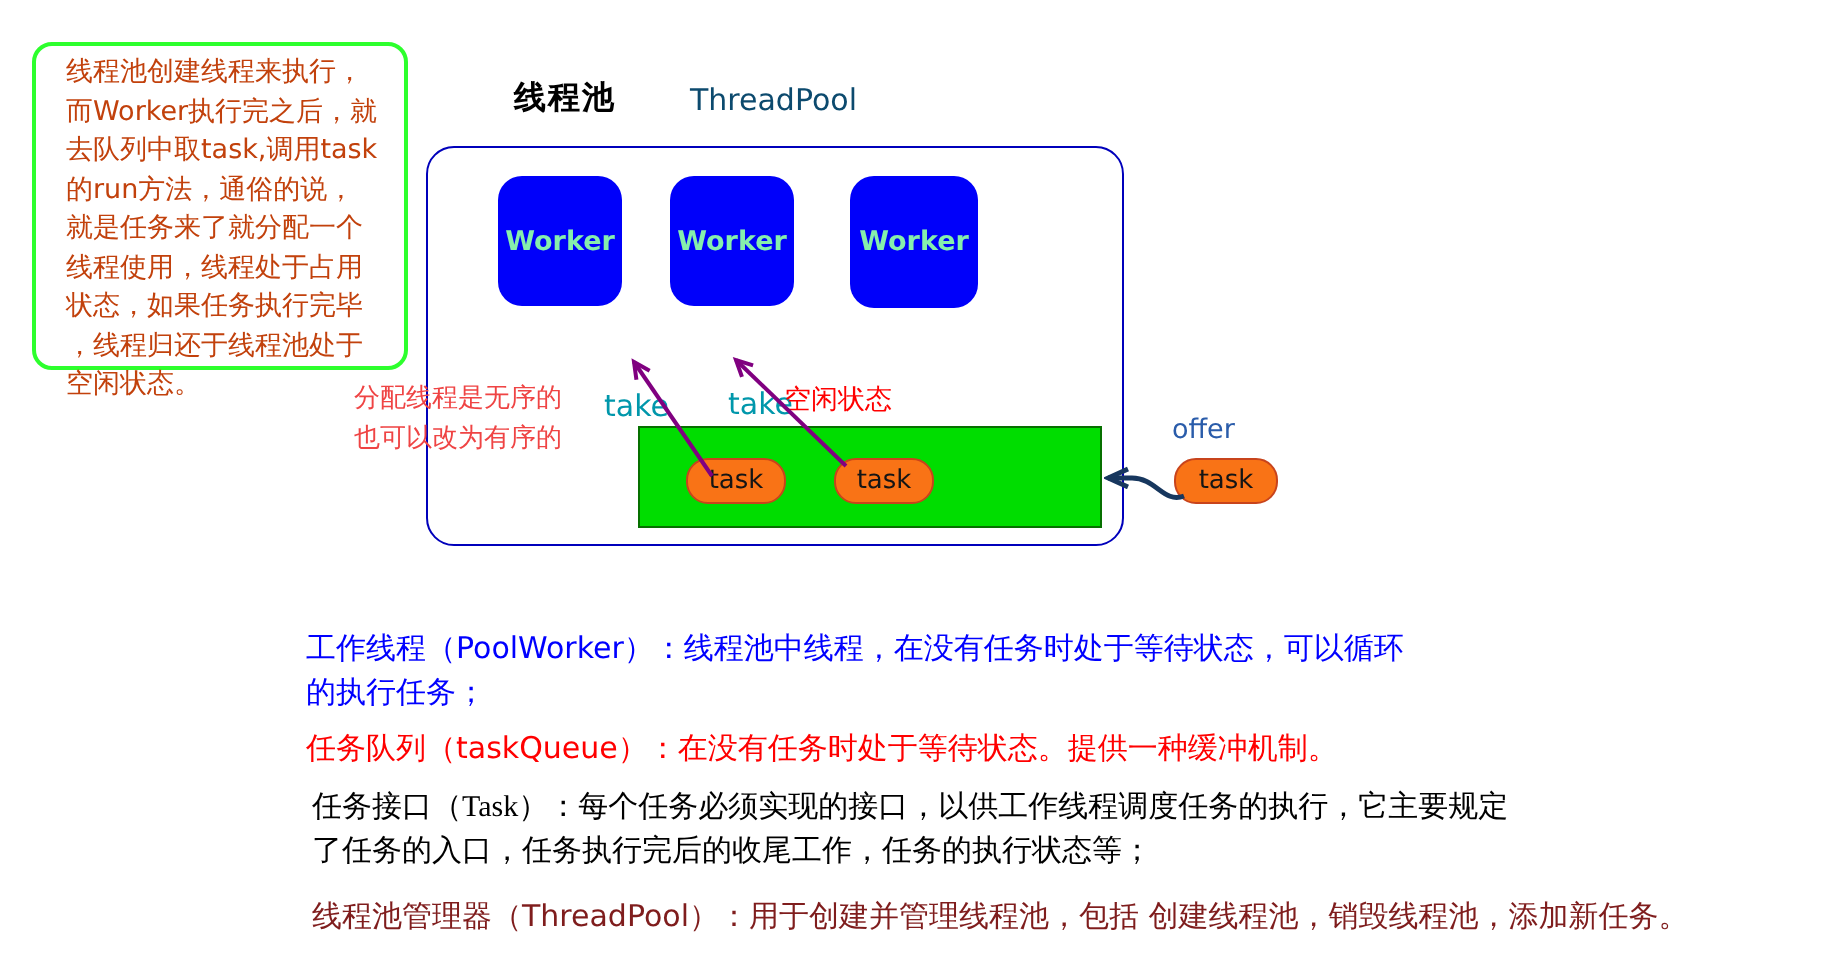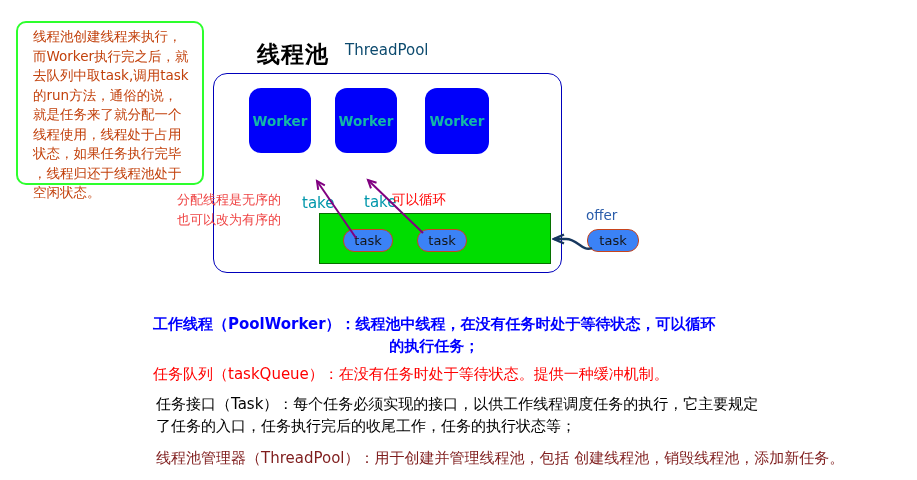--- a/index.html
+++ b/index.html
@@ -7,53 +7,53 @@
     width:917px;height:480px;position:relative;background:#ffffff;overflow:hidden;
     font-family:"DejaVu Sans","Liberation Sans",sans-serif;
   }
   .abs{position:absolute;}
 
   
   .callout-box{left:16px;top:21px;width:184px;height:160px;border:2px solid #2dff2d;border-radius:10px;background:transparent;}
   .callout-text{left:33px;top:27px;width:186px;color:#c2410c;font-size:13.5px;line-height:19.5px;white-space:pre-line;}
 
   
-  .pool-title{left:257px;top:39px;font-size:23px;font-weight:bold;color:#000;letter-spacing:1px;}
+  .pool-title{left:257px;top:39px;font-size:16px;font-weight:bold;color:#000;letter-spacing:1px;}
   .pool-subtitle{left:345px;top:41px;font-size:15px;color:#0c4a6e;}
 
   
   .pool-container{left:213px;top:73px;width:347px;height:198px;border:1.5px solid #0000bb;border-radius:14px;}
 
   
-  .worker{top:88px;width:62px;height:65px;background:#0000fa;border-radius:12px;color:#14b8a6;
+  .worker{top:88px;width:62px;height:65px;background:#0000fa;border-radius:12px;color:#86efac;
           font-weight:bold;font-size:13.5px;display:flex;align-items:center;justify-content:center;}
   .worker-1{left:249px}.worker-2{left:335px}.worker-3{left:425px;width:64px;height:66px;}
 
   
   .queue{left:319px;top:213px;width:230px;height:49px;background:#00dd00;border:1px solid #067000;}
-  .task{top:229px;width:48px;height:21px;background:#3b82f6;border:1.5px solid #c8441c;border-radius:11px;
+  .task{top:229px;width:48px;height:21px;background:#f97316;border:1.5px solid #c8441c;border-radius:11px;
         color:#151515;font-size:13px;display:flex;align-items:center;justify-content:center;}
   .task-1{left:343px}.task-2{left:417px}.task-3{left:587px;width:50px;}
 
   
   .side-note{left:177px;top:190px;color:#ef4444;font-size:13px;line-height:20px;white-space:pre-line;}
   .take-label{color:#0097ab;font-size:15px;}
   .take-1{left:302px;top:194px;}
   .take-2{left:364px;top:193px;}
   .queue-label{left:392px;top:191px;color:#ff0000;font-size:13.5px;}
   .offer-label{left:586px;top:207px;color:#2a5caa;font-size:13.5px;}
 
   
   .arrows{left:0;top:0;width:917px;height:480px;pointer-events:none;}
 
   
   .note{left:153px;white-space:pre-line;font-size:15px;line-height:21.5px;}
-  .note-1{top:314px;color:#0000ff;font-weight:bold;text-align:center;}
+  .note-1{top:314px;color:#0000ff;font-weight:normal;}
   .note-2{top:364px;color:#ff0000;}
-  .note-3{top:394px;left:156px;color:#000000;}
+  .note-3{top:394px;left:156px;color:#000000;font-family:Liberation Serif, serif;}
   .note-4{top:448px;left:156px;color:#7f1d1d;}
 </style>
 </head>
 <body>
 
 <div class="abs callout-box"></div>
 <div class="abs callout-text">线程池创建线程来执行，
 而Worker执行完之后，就
 去队列中取task,调用task
 的run方法，通俗的说，
@@ -75,21 +75,21 @@
 <div class="abs side-note">分配线程是无序的
 也可以改为有序的</div>
 
 <div class="abs queue"></div>
 <div class="abs task task-1">task</div>
 <div class="abs task task-2">task</div>
 <div class="abs task task-3">task</div>
 
 <div class="abs take-label take-1">take</div>
 <div class="abs take-label take-2">take</div>
-<div class="abs queue-label">可以循环</div>
+<div class="abs queue-label">空闲状态</div>
 <div class="abs offer-label">offer</div>
 
 <svg class="abs arrows" viewBox="0 0 917 480" xmlns="http://www.w3.org/2000/svg">
   <defs>
     <marker id="ph" markerWidth="14" markerHeight="14" refX="10" refY="6" orient="auto" markerUnits="userSpaceOnUse">
       <path d="M2,2 L10,6 L2,10" fill="none" stroke="#800080" stroke-width="2"></path>
     </marker>
     <marker id="nh" markerWidth="13" markerHeight="12" refX="11" refY="5.5" orient="auto" markerUnits="userSpaceOnUse">
       <path d="M1,1 L11,5.5 L1,10" fill="none" stroke="#17375e" stroke-width="2.4"></path>
     </marker>

